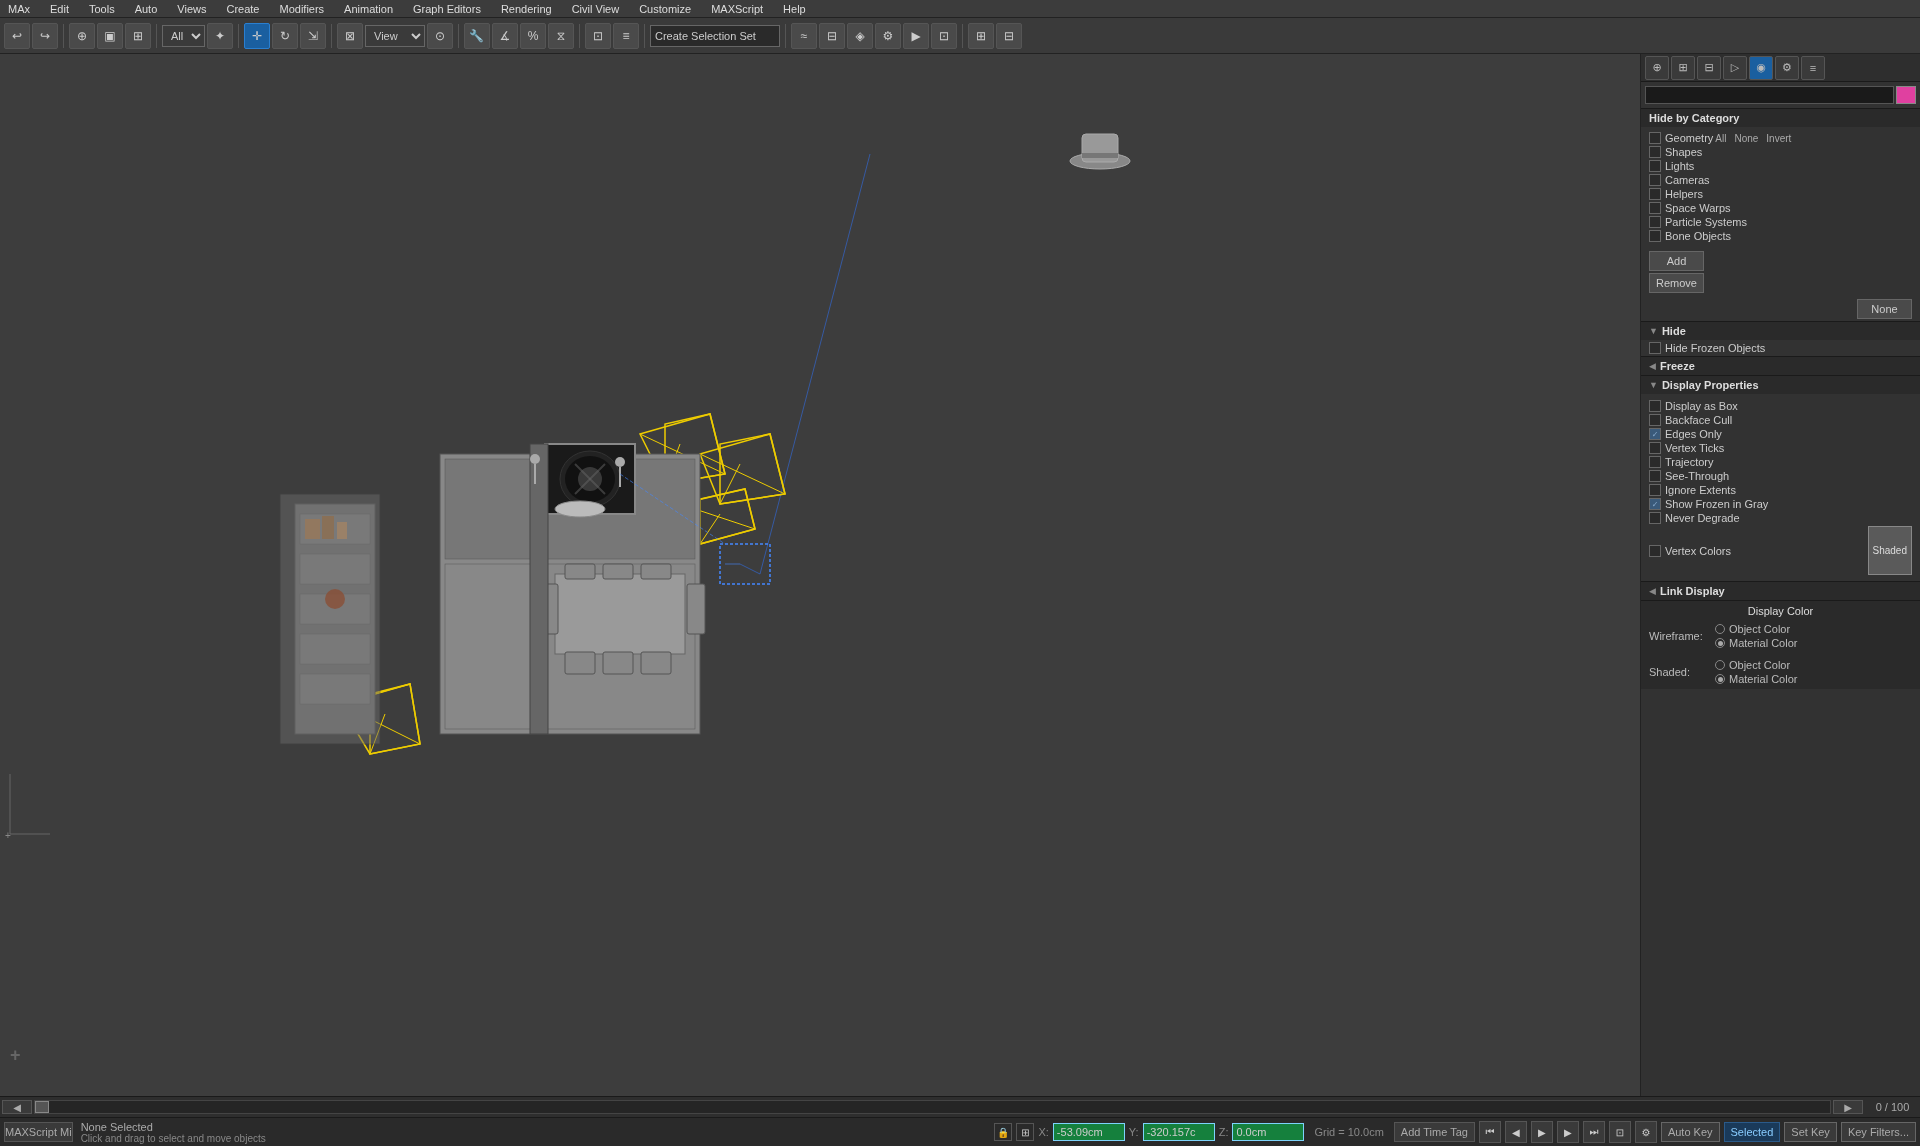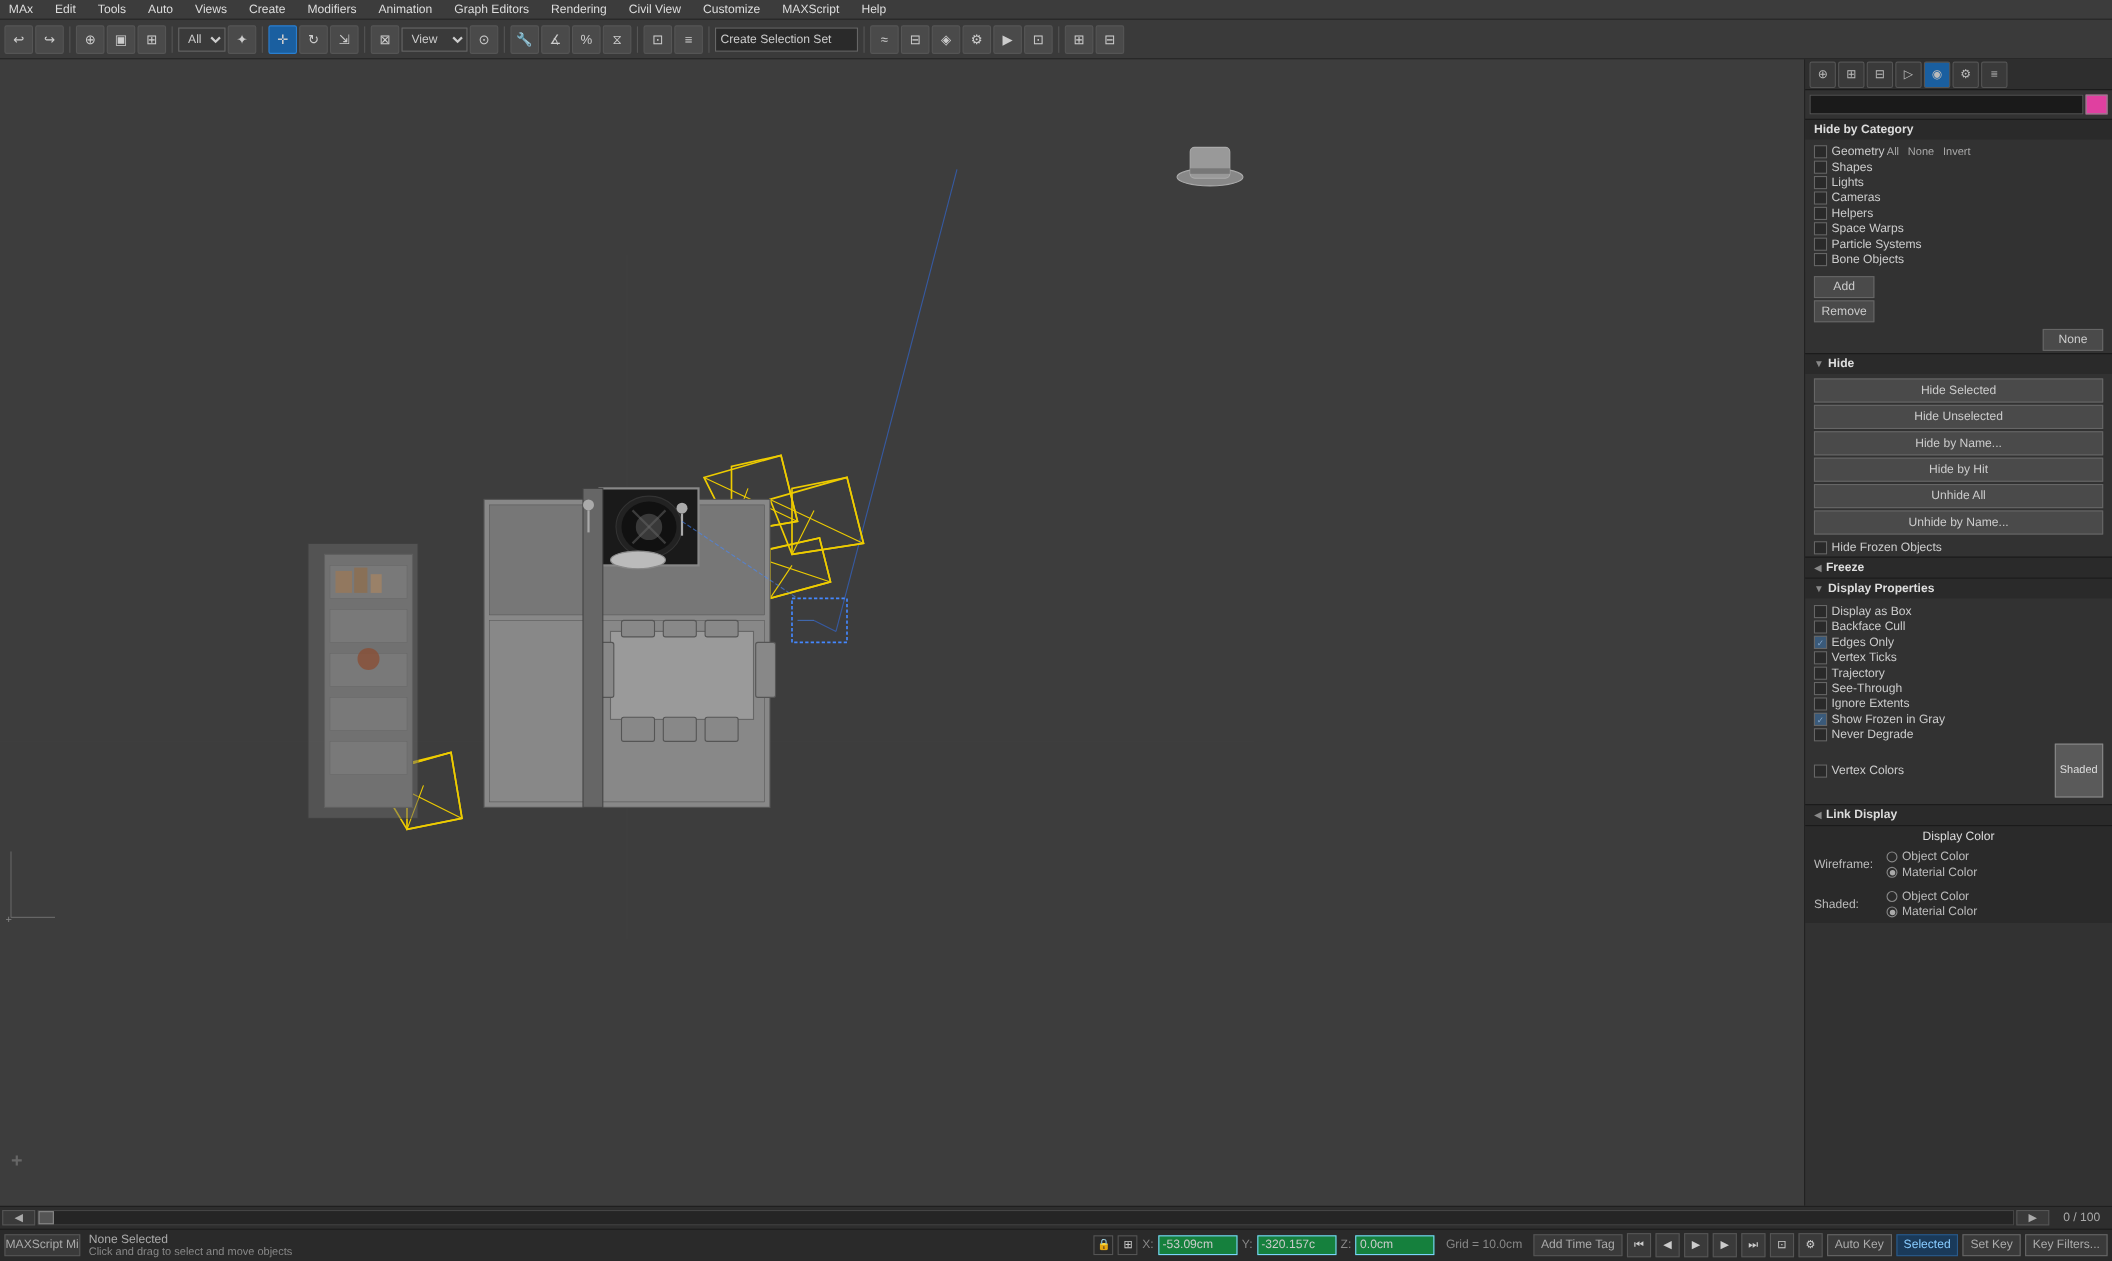--- a/index.html
+++ b/index.html
@@ -684,28 +684,20 @@
     </div>
     <div class="btn-right">
       <div class="btn-small" style="width:55px;margin-right:0;">None</div>
     </div>
 
     <div class="section-header">
       <span class="arrow">▼</span>
       <span class="section-title">Hide</span>
     </div>
 
-    <div class="hide-btns">
-      <div class="full-btn">Hide Selected</div>
-      <div class="full-btn">Hide Unselected</div>
-      <div class="full-btn">Hide by Name...</div>
-      <div class="full-btn">Hide by Hit</div>
-      <div class="full-btn">Unhide All</div>
-      <div class="full-btn">Unhide by Name...</div>
-    </div>
     <div class="check-row">
       <div class="small-check"></div>
       <span>Hide Frozen Objects</span>
     </div>
 
     <div class="section-header">
       <span class="arrow">◀</span>
       <span class="section-title">Freeze</span>
     </div>
 

